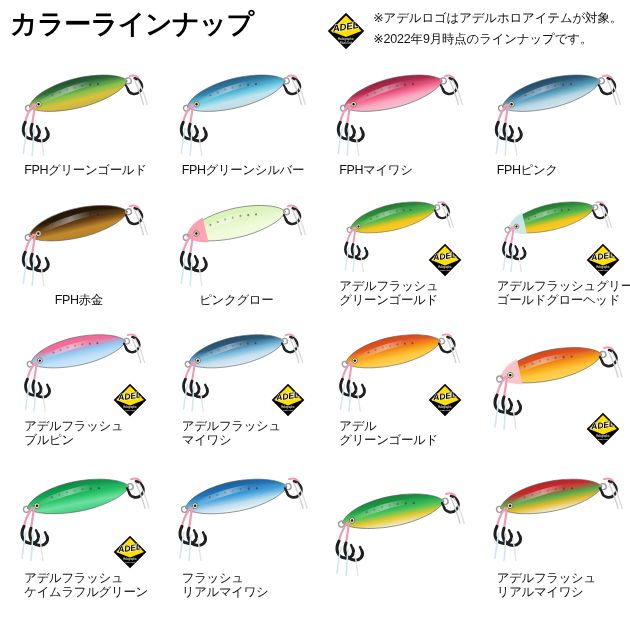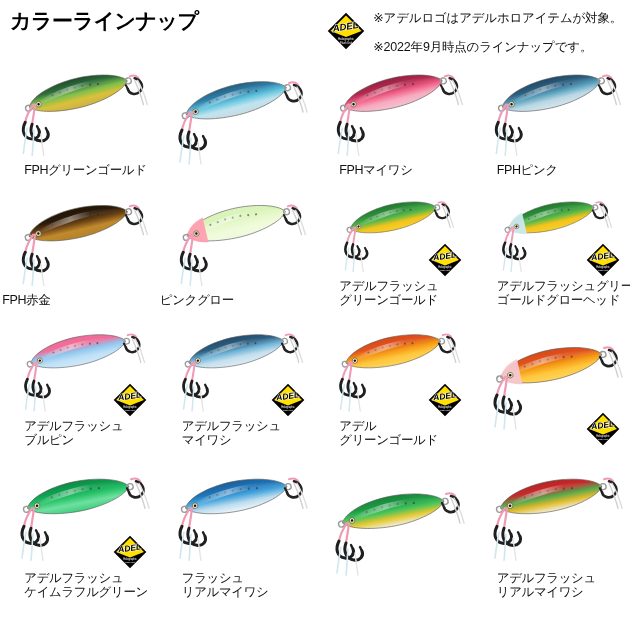--- a/index.html
+++ b/index.html
@@ -19,40 +19,39 @@
 
   
   .header {
     display: flex;
     align-items: flex-start;
     padding: 8px 6px 0 10px;
     height: 48px;
     box-sizing: border-box;
   }
   .page-title {
-    font-size: 21px;
+    font-size: 27px;
     font-weight: bold;
     letter-spacing: -0.5px;
     line-height: 1.05;
     white-space: nowrap;
     color: #000;
     margin-top: 2px;
   }
   .header-right {
     display: flex;
     align-items: flex-start;
     margin-left: auto;
     padding-right: 2px;
   }
   .notes {
     display: flex;
     flex-direction: column;
     justify-content: space-between;
     margin-left: 8px;
-    gap: 8px;
   }
   .note-line {
     font-size: 12.5px;
     line-height: 1.65;
     white-space: nowrap;
     color: #111;
     letter-spacing: -0.2px;
   }
 
   
@@ -101,20 +100,21 @@
   .cell-badge {
     position: absolute;
     right: 10px;
     bottom: 2px;
     width: 34px;
     height: 34px;
   }
   .cell-label {
     font-size: 12.5px;
     line-height: 1.18;
+    text-align: center;
     color: #111;
     letter-spacing: -0.4px;
     padding: 0 2px 0 2px;
     width: 157px;
     box-sizing: border-box;
     white-space: pre-line;
     word-break: keep-all;
   }
   .label-left {
     text-align: left;
@@ -281,20 +281,21 @@
       <path d="M 24,76 C 20,84 22,92 30,93 C 36,94 40,89 38,84" stroke="#1f1f1f" stroke-width="3"></path>
       <path d="M 38,84 L 36,80" stroke="#1f1f1f" stroke-width="2.4"></path>
       <path d="M 31,78 C 28,86 31,94 39,95 C 45,96 49,91 47,86" stroke="#1f1f1f" stroke-width="3"></path>
       <path d="M 47,86 L 45,82" stroke="#1f1f1f" stroke-width="2.4"></path>
       <path d="M 26,82 C 24,92 23,100 22,108" stroke="#cfe7ef" stroke-width="1.6"></path>
       <path d="M 33,84 C 32,94 32,102 31,110" stroke="#cfe7ef" stroke-width="1.6"></path>
       <path d="M 40,88 C 41,96 42,104 43,110" stroke="#e4e4e4" stroke-width="1.4"></path>
     </g>
   </svg>
       </div>
+      <div class="cell-label label-left">FPHグリーンシルバー</div>
     </div>
     <div class="cell">
       <div class="lure-stage">
   <svg class="lure-svg" viewBox="0 0 157 118" xmlns="http://www.w3.org/2000/svg">
     <defs>
       <linearGradient id="lg2body" x1="0" y1="0" x2="0" y2="1">
         <stop offset="0%" stop-color="#95203f"></stop>
         <stop offset="26%" stop-color="#b3294f"></stop>
         <stop offset="50%" stop-color="#ef5f86"></stop>
         <stop offset="74%" stop-color="#f8a9bf"></stop>

